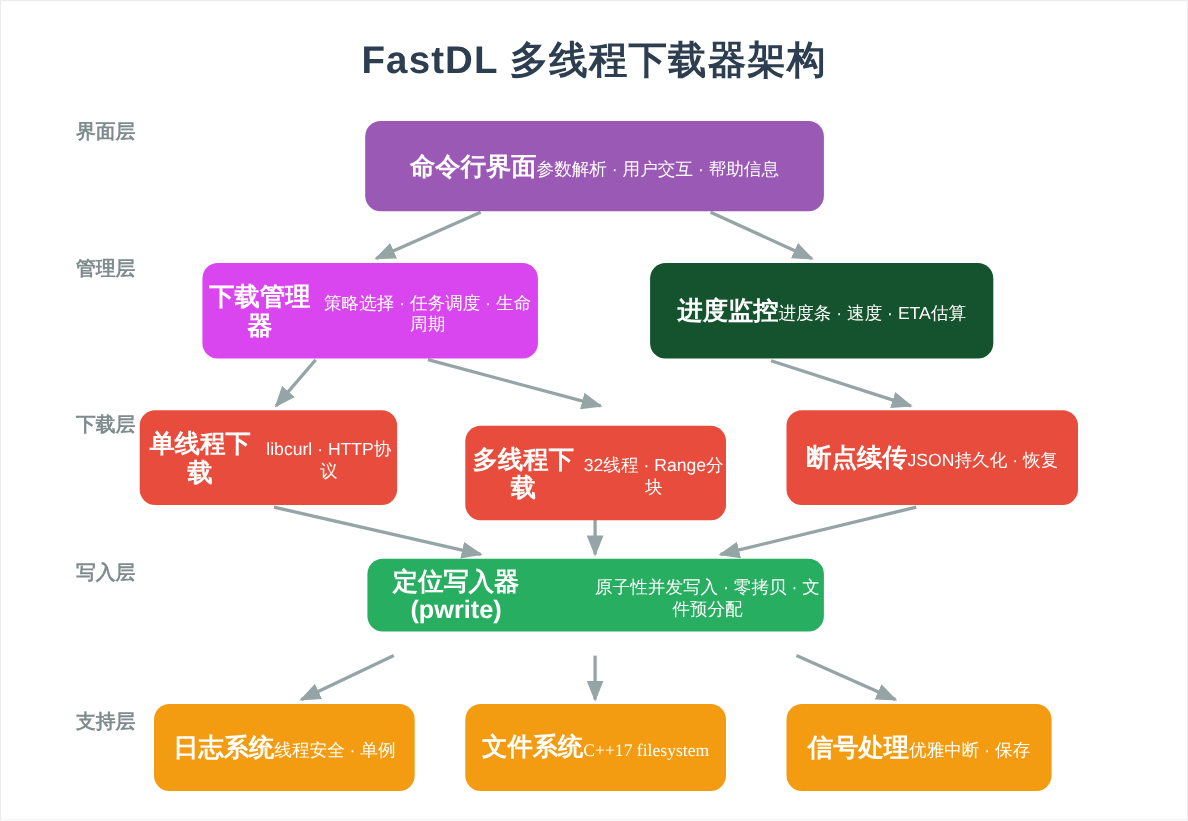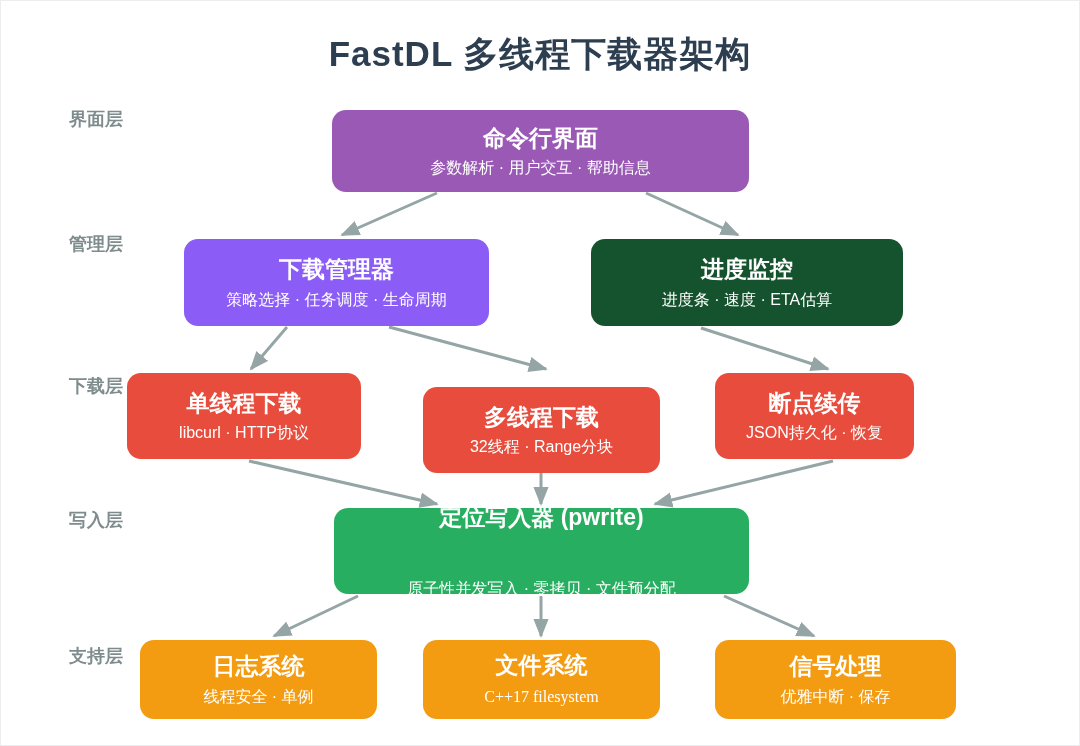--- a/index.html
+++ b/index.html
@@ -2,31 +2,31 @@
 <html><head>
 <meta charset="utf-8">
 <style>
   html,body{margin:0;padding:0;background:#ffffff;font-family:"Liberation Sans","DejaVu Sans",sans-serif;}
   .canvas{position:relative;width:1080px;height:746px;background:#ffffff;border:1px solid #ededf0;box-sizing:border-box;overflow:hidden;}
   .title{position:absolute;left:0;top:30px;width:100%;margin:0;text-align:center;
          font-size:35px;font-weight:700;color:#2c3e50;letter-spacing:1px;}
   .layer-label{position:absolute;left:68px;font-size:18px;font-weight:700;color:#7f8c8d;}
   .ll-1{top:106px;} .ll-2{top:231px;} .ll-3{top:373px;} .ll-4{top:507px;} .ll-5{top:643px;}
   .arrows{position:absolute;left:0;top:0;z-index:1;}
-  .node{position:absolute;z-index:2;border-radius:14px;color:#ffffff;display:flex;flex-direction:column;
+  .node{position:absolute;z-index:2;border-radius:14px;color:#ffffff;display:flex;flex-direction:row;
         align-items:center;justify-content:center;text-align:center;}
   .node-title{font-size:23px;font-weight:700;line-height:1.15;}
   .node-sub{font-size:16px;margin-top:7px;line-height:1.2;}
   .n-cli    {left:331px;top:109px;width:417px;height:82px;}
   .n-manager{left:183px;top:238px;width:305px;height:87px;}
   .n-monitor{left:590px;top:238px;width:312px;height:87px;}
   .n-single {left:126px;top:372px;width:234px;height:86px;}
   .n-multi  {left:422px;top:372px;width:237px;height:86px;margin-top:14px;}
-  .n-resume {left:714px;top:372px;width:199px;height:86px;}
-  .n-writer {left:333px;top:507px;width:415px;height:86px;gap:42px;}
+  .n-resume {left:714px;top:372px;width:265px;height:86px;}
+  .n-writer {left:333px;top:507px;width:415px;height:66px;gap:42px;}
   .n-logger {left:128px;top:639px;width:237px;height:79px;}
   .n-fs     {left:422px;top:639px;width:237px;height:79px;}
   .n-signal {left:714px;top:639px;width:241px;height:79px;}
   .arrow-line{stroke:#95a5a6;stroke-width:3;}
 </style>
 </head>
 <body>
 
 <div class="canvas">
 
@@ -55,21 +55,21 @@
     <line class="arrow-line" x1="357" y1="595" x2="273" y2="635" marker-end="url(#ah)"></line>
     <line class="arrow-line" x1="540" y1="595" x2="540" y2="635" marker-end="url(#ah)"></line>
     <line class="arrow-line" x1="723" y1="595" x2="813" y2="635" marker-end="url(#ah)"></line>
   </svg>
 
   <div class="node n-cli" style="background: rgb(155, 89, 182);">
     <div class="node-title">命令行界面</div>
     <div class="node-sub">参数解析 · 用户交互 · 帮助信息</div>
   </div>
 
-  <div class="node n-manager" style="background: #8b5cf6; text-align: right;">
+  <div class="node n-manager" style="background: #d946ef;">
     <div class="node-title">下载管理器</div>
     <div class="node-sub">策略选择 · 任务调度 · 生命周期</div>
   </div>
 
   <div class="node n-monitor" style="background: #14532d;">
     <div class="node-title">进度监控</div>
     <div class="node-sub">进度条 · 速度 · ETA估算</div>
   </div>
 
   <div class="node n-single" style="background: rgb(231, 76, 60);">

